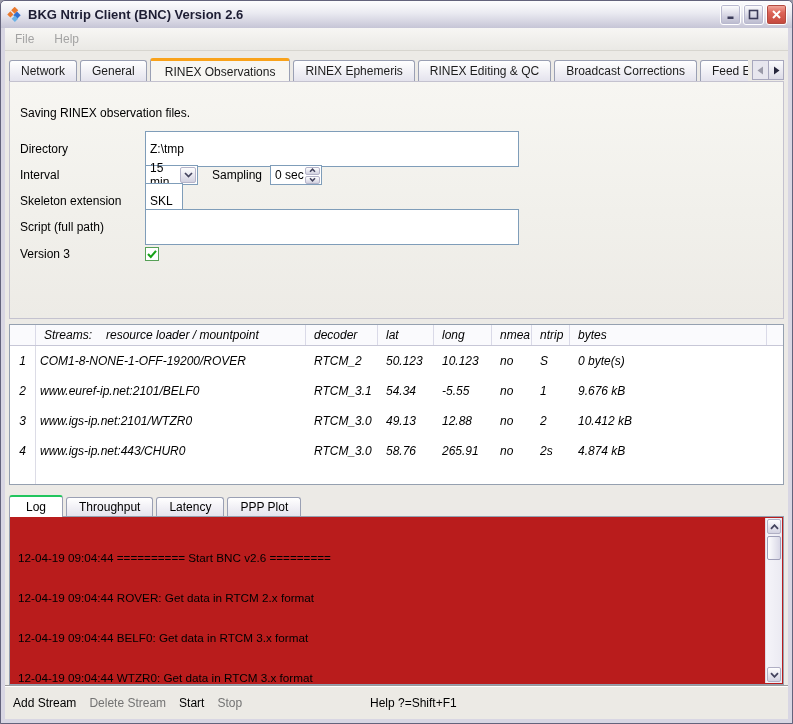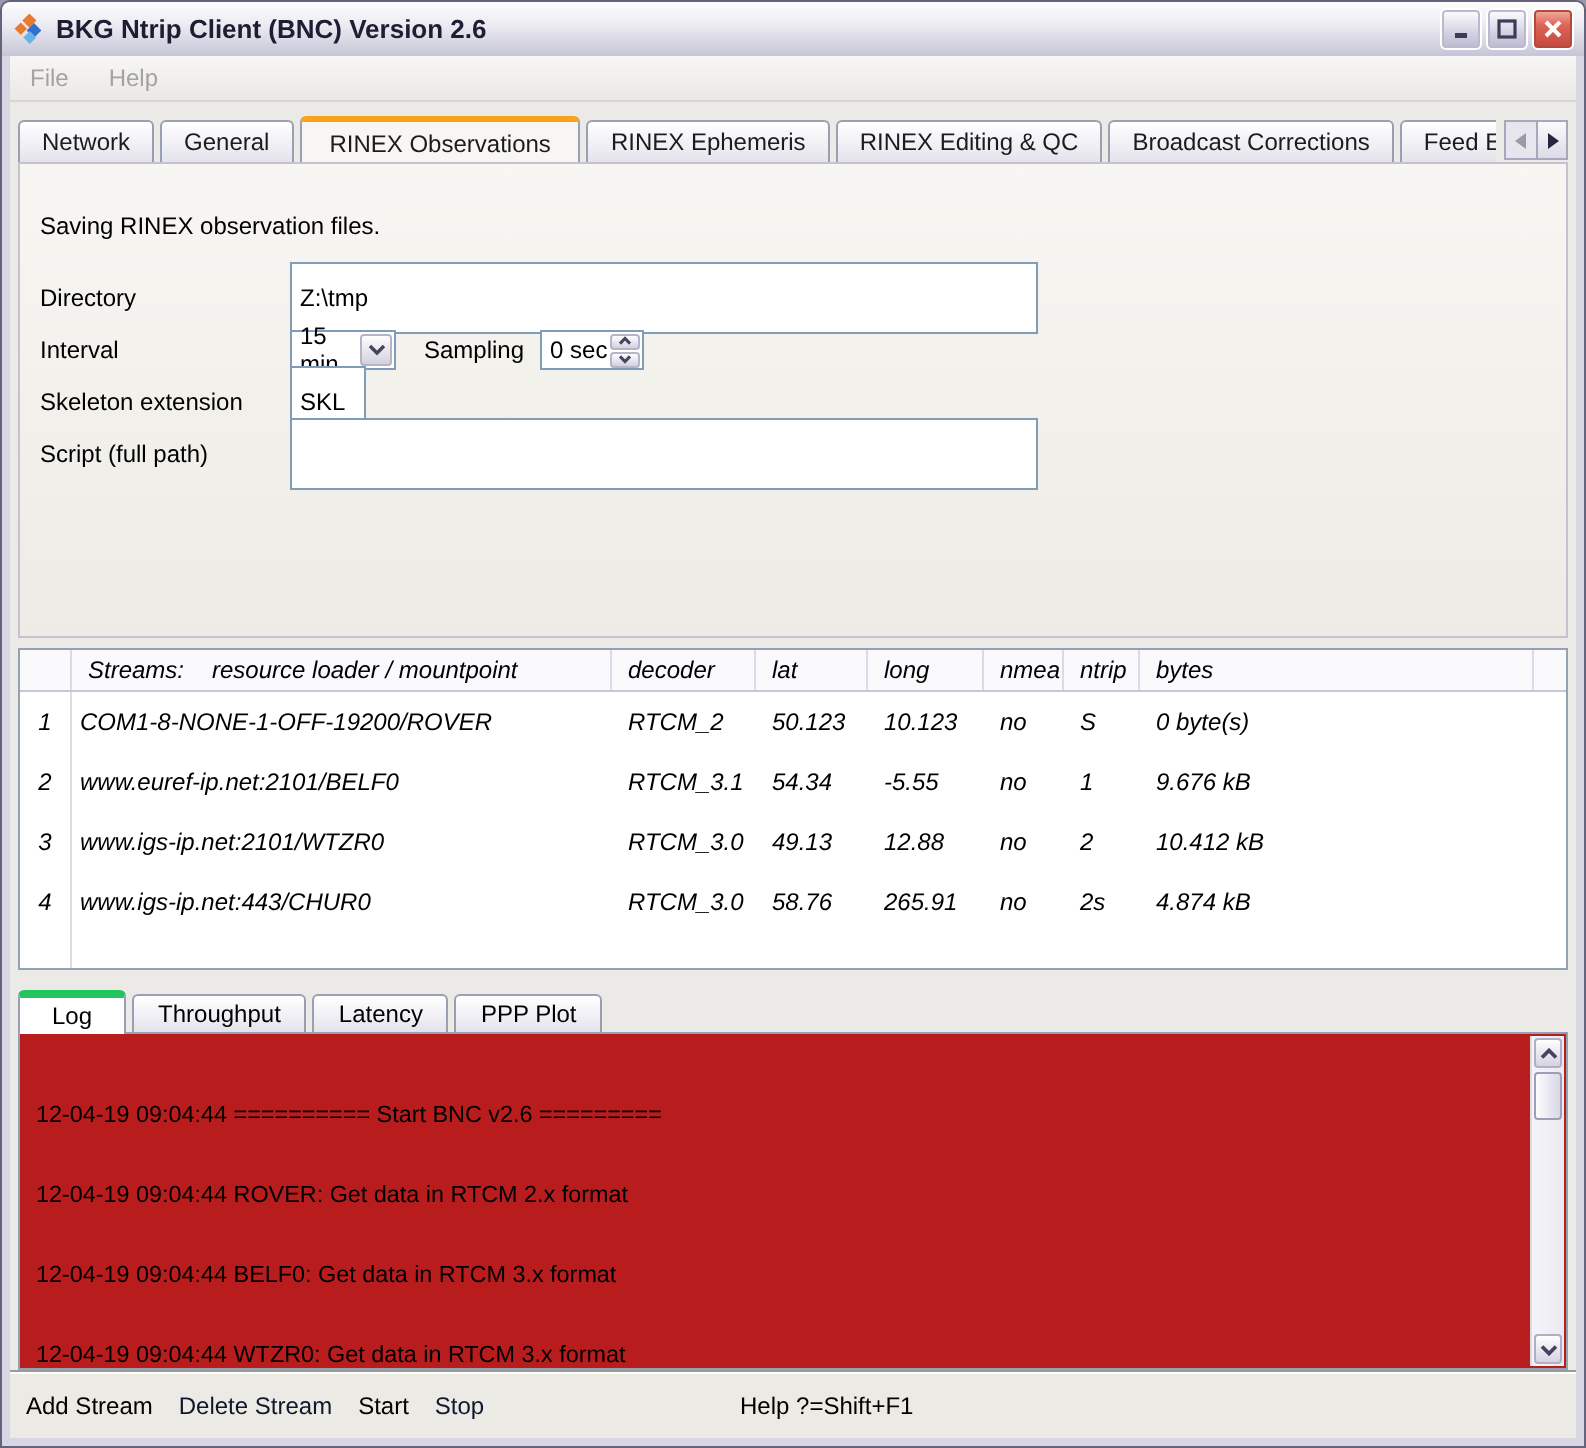--- a/index.html
+++ b/index.html
@@ -122,21 +122,21 @@
   .t-fill .c-num{ border-right:1px solid #dcdce6; height:100%; }
   
   .logstrip{ margin:11px 4px 0; height:20px; flex:0 0 20px; display:flex; align-items:flex-end; }
   .ltab{
     height:19px; padding:0 12px; margin-right:3px;
     border:1px solid #9aa0b4; border-bottom:none; border-radius:3px 3px 0 0;
     background:linear-gradient(180deg,#ffffff,#e4e3ed);
     display:flex; align-items:center; white-space:nowrap;
   }
   .ltab.active{ height:22px; margin-bottom:-1px; z-index:3; position:relative;
-    background:#ffffff; border-top:4px solid #22c55e; padding:0 16px; }
+    background:#ffffff; border-top:2px solid #22c55e; padding:0 16px; }
   .log-pane{
     margin:0 4px; height:169px; flex:0 0 169px; position:relative; z-index:2;
     border:1px solid #95a0b0; background:#b91c1c; overflow:hidden;
   }
   .log-text{ position:absolute; left:8px; top:7px; right:26px; line-height:13.4px; font-size:11.7px; white-space:pre; }
   .vscroll{
     position:absolute; top:1px; right:1px; bottom:1px; width:17px;
     background:linear-gradient(90deg,#f5f4f9,#ebeaf2); border-left:1px solid #dddce5;
   }
   .sb-btn{
@@ -151,21 +151,21 @@
     background:linear-gradient(90deg,#fdfdfe,#d8d7e6);
   }
   
   .bottom-bar{
     margin-top:auto; height:34px; flex:0 0 34px;
     border-top:1px solid #9b9b9b; box-shadow:inset 0 1px 0 #ffffff;
     background:#eceae5;
     display:flex; align-items:center; padding-left:8px; position:relative;
   }
   .bb-btn{ margin-right:13px; color:#000; cursor:default; }
-  .bb-btn.disabled{ color:#0f172a; }
+  .bb-btn.disabled{ color:#737373; }
   .bb-help{ position:absolute; left:365px; }
 </style>
 </head>
 <body>
 
 <div class="window">
 
   <div class="titlebar">
     <svg class="app-icon" viewBox="0 0 16 16">
       <g>
@@ -267,20 +267,28 @@
         <div class="frow" style="top:109px;">
           <span class="flabel">Skeleton extension</span>
           <input class="xp-input w-skel" value="SKL" style="">
         </div>
 
         <div class="frow" style="top:135px;">
           <span class="flabel">Script (full path)</span>
           <input class="xp-input w-wide" value="" style="">
         </div>
 
+        <div class="frow" style="top:162px;">
+          <span class="flabel">Version 3</span>
+          <div class="checkbox">
+            <svg width="12" height="12" viewBox="0 0 12 12">
+              <polyline points="2,6 4.8,9 10,2.8" fill="none" stroke="#17a317" stroke-width="2.1"></polyline>
+            </svg>
+          </div>
+        </div>
       </div>
 
       <div class="streams">
         <div class="thead">
           <div class="th c-num"></div>
           <div class="th c-mount">
             <span>Streams:</span>
             <span class="mount-gap"></span>
             <span>resource loader / mountpoint</span>
           </div>

